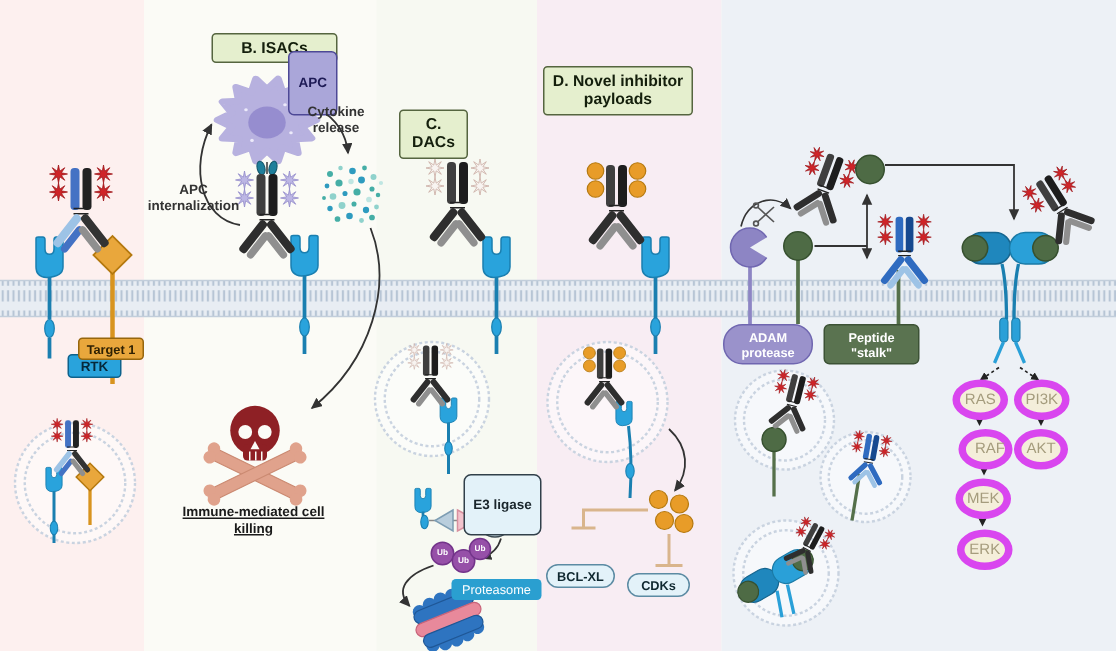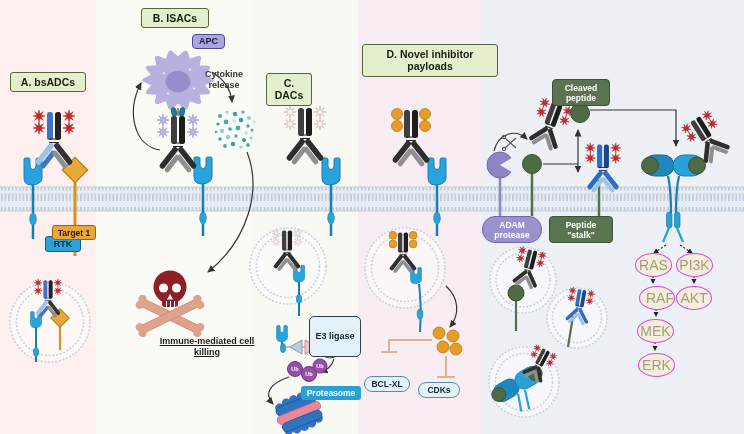--- a/index.html
+++ b/index.html
@@ -5,22 +5,22 @@
   html,body{margin:0;padding:0;background:#fff;}
   #stage{position:relative;width:744px;height:434px;overflow:hidden;background:#fbfbf6;font-family:"Liberation Sans",sans-serif;}
   .panel{position:absolute;top:0;height:434px;}
   #stage svg{position:absolute;left:0;top:0;}
   .lbl{position:absolute;box-sizing:border-box;text-align:center;line-height:1.18;font-family:"Liberation Sans",sans-serif;}
   .t{background:#e5efce;border:1.2px solid #55653f;border-radius:3px;font-weight:bold;color:#141f0c;font-size:10.5px;padding:3px 3px;}
   .gbox{background:#5a7350;border:1px solid #3c5235;color:#fff;border-radius:4px;font-size:8.5px;font-weight:bold;padding:2.5px 2px;}
   .pbox{background:#9a92cb;border:1px solid #6f66b0;color:#fff;border-radius:13px;font-size:8.5px;font-weight:bold;padding:2.5px 2px;}
   .pill{background:#e3f2f9;border:1.2px solid #5c8ba3;border-radius:9px;font-size:8.5px;font-weight:bold;color:#102830;padding:2px 2px;}
   .e3box{background:#e3f2f9;border:1.2px solid #31404a;border-radius:5px;font-size:9px;font-weight:bold;color:#1a262c;padding:14px 2px;}
-  .prot{background:#2a9fd0;border-radius:3px;color:#fff;font-size:8.5px;font-weight:bold;padding:2px 2px;}
-  .oval{background:#f4eeda;border:1px solid #d946ef;border-radius:50%;color:#a59c7d;font-size:14px;padding:2.5px 0;}
+  .prot{background:#2a9fd0;border-radius:3px;color:#fff;font-size:8.5px;font-weight:normal;padding:2px 2px;}
+  .oval{background:#f4eeda;border:5px solid #d946ef;border-radius:50%;color:#a59c7d;font-size:10px;padding:2.5px 0;}
   .small{font-size:9px;color:#333;font-weight:bold;}
   .kill{font-size:9px;font-weight:bold;color:#1a1a1a;text-decoration:underline;}
   .ub{font-size:5.5px;font-weight:bold;color:#fff;}
   
   .ab-dark{--fcL:#3f3f3f;--fcR:#1d1d1d;--armL1:#2e2e2e;--armL2:#8f8f8f;--armR1:#2e2e2e;--armR2:#8f8f8f;}
   .ab-bs{--fcL:#4472c4;--fcR:#222222;--armL1:#9dc3e6;--armL2:#4472c4;--armR1:#333333;--armR2:#8f8f8f;}
   .ab-blue{--fcL:#2f6bc0;--fcR:#17498f;--armL1:#2f6bc0;--armL2:#9dc3e6;--armR1:#2f6bc0;--armR2:#9dc3e6;}
   .pay-red{--pay:#cf2428;--payS:#9c1216;}
   .pay-lav{--pay:#bcb6e4;--payS:#8f87c8;}
   .pay-white{--pay:#f8f4f1;--payS:#c7a79e;}
@@ -373,41 +373,40 @@
           <circle cx="21" cy="0" r="7" fill="#4e6b45" stroke="#36502f" stroke-width="0.8"></circle>
         </g>
         <g transform="translate(538,366) rotate(28) scale(0.6)" class="ab-dark pay-red">
             <use href="#ab"></use>
             <use href="#p4s"></use>
           </g>
       </g>
     </g>
   </svg>
 
-  <div class="lbl t" style="left:10px;top:72px;width:76px;">A. bsADCs</div>
   <div class="lbl" style="left:10px;top:236px;width:36px;background:#29a3dc;border:1.2px solid #0e628c;border-radius:3px;font-size:9px;font-weight:bold;color:#06283a;padding:1.5px 0;margin-left:35px;">RTK</div>
   <div class="lbl" style="left:52px;top:225px;width:44px;background:#e9a73c;border:1.2px solid #96660d;border-radius:3px;font-size:8.5px;font-weight:bold;color:#2f2103;padding:1.5px 0;">Target 1</div>
 
-  <div class="lbl t" style="left:141px;top:8px;width:68px;">B. ISACs</div>
-  <div class="lbl" style="left:192px;top:34px;width:33px;background:#aaa6d9;border:1.2px solid #4d4896;border-radius:4px;font-size:9px;font-weight:bold;color:#1d1a55;padding:1px 0;">APC</div>
+  <div class="lbl t" style="left:141px;top:22px;width:84px;">B. ISACs</div>
+  <div class="lbl" style="left:192px;top:34px;width:33px;background:#aaa6d9;border:1.2px solid #4d4896;border-radius:4px;font-size:9px;font-weight:bold;color:#1d1a55;padding:15px 0;">APC</div>
   <div class="lbl small" style="left:198px;top:69px;width:52px;">Cytokine release</div>
-  <div class="lbl kill" style="left:116px;top:336px;width:106px;margin-left:38px;">Immune-mediated cell killing</div>
+  <div class="lbl small" style="left:94px;top:121px;width:70px;">APC internalization</div>
+  <div class="lbl kill" style="left:116px;top:336px;width:106px;">Immune-mediated cell killing</div>
 
   <div class="lbl t" style="left:266px;top:73px;width:46px;">C. DACs</div>
   <div class="lbl e3box" style="left:309px;top:316px;width:52px;">E3 ligase</div>
   <div class="lbl prot" style="left:301px;top:386px;width:60px;">Proteasome</div>
   <div class="lbl ub" style="left:289px;top:366px;width:12px;">Ub</div>
   <div class="lbl ub" style="left:303px;top:371px;width:12px;">Ub</div>
   <div class="lbl ub" style="left:314px;top:363px;width:12px;">Ub</div>
 
-  <div class="lbl t" style="left:362px;top:44px;width:136px;">D. Novel inhibitor payloads</div>
+  <div class="lbl t" style="left:362px;top:44px;width:100px;">D. Novel inhibitor payloads</div>
   <div class="lbl pill" style="left:364px;top:376px;width:46px;">BCL-XL</div>
   <div class="lbl pill" style="left:418px;top:382px;width:42px;">CDKs</div>
 
-  <div class="lbl gbox" style="left:552px;top:79px;width:58px;">Cleaved peptide</div>
   <div class="lbl pbox" style="left:482px;top:216px;width:60px;">ADAM protease</div>
   <div class="lbl gbox" style="left:549px;top:216px;width:64px;">Peptide "stalk"</div>
   <div class="lbl oval" style="left:635px;top:253px;width:37px;">RAS</div>
   <div class="lbl oval" style="left:676px;top:253px;width:37px;">PI3K</div>
   <div class="lbl oval" style="left:639px;top:286px;width:36px;text-align:right;">RAF</div>
   <div class="lbl oval" style="left:676px;top:286px;width:36px;">AKT</div>
   <div class="lbl oval" style="left:637px;top:319px;width:37px;">MEK</div>
   <div class="lbl oval" style="left:638px;top:353px;width:37px;">ERK</div>
 </div>
 

